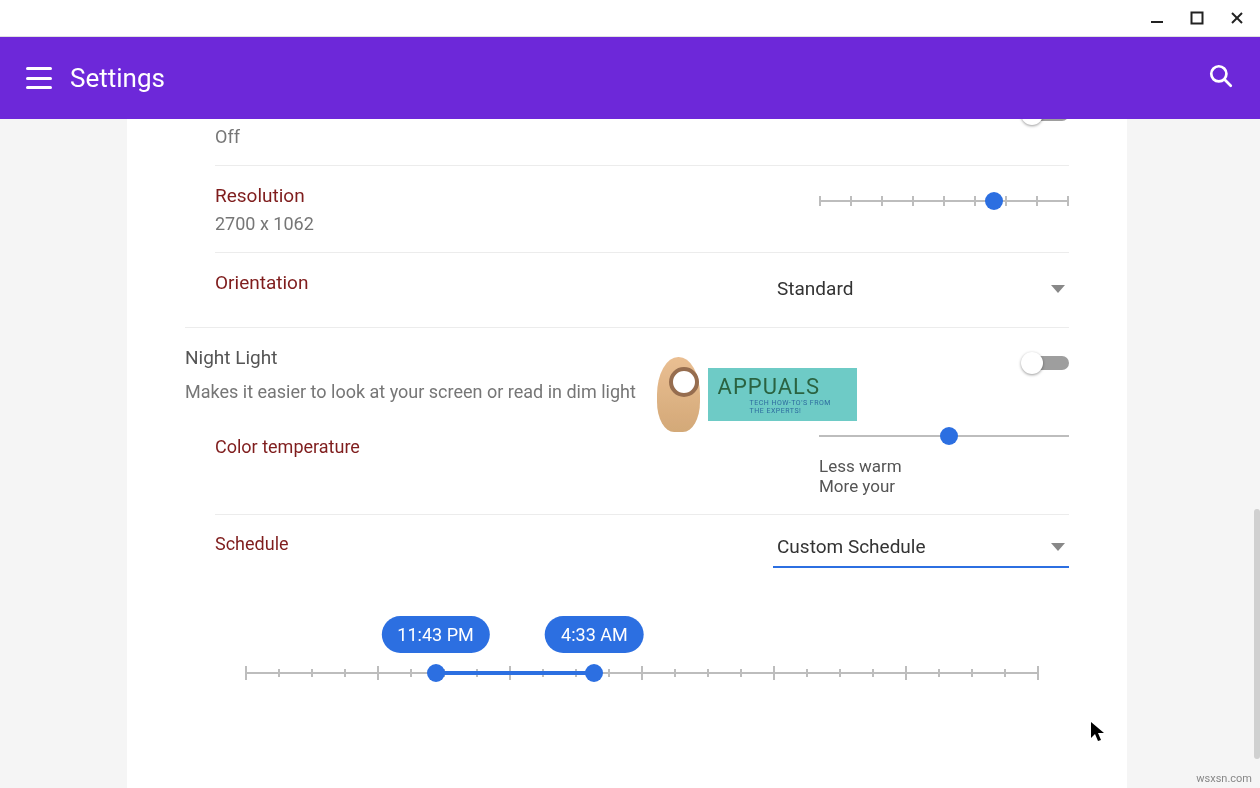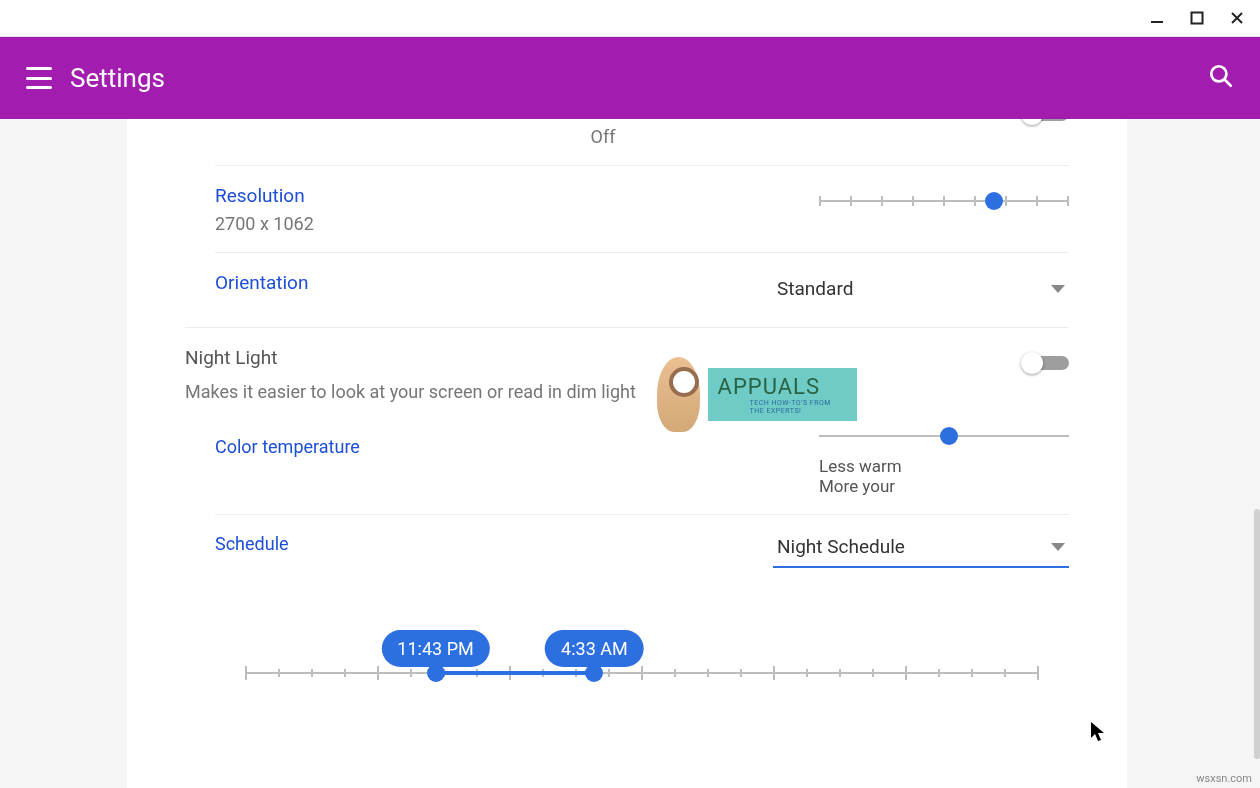--- a/index.html
+++ b/index.html
@@ -4,35 +4,35 @@
 <style>
   * { box-sizing: border-box; margin: 0; padding: 0; font-family: Roboto, "Helvetica Neue", Arial, sans-serif; }
   body { width: 1260px; height: 788px; background: #fff; overflow: hidden; font-size: 15px; color: #3c4043; }
 
   
   .window-chrome { height: 37px; background: #fff; display: flex; justify-content: flex-end; align-items: center; gap: 22px; padding: 0 14px; border-bottom: 1px solid #e0e0e0; }
   .chrome-btn { display:flex; align-items:center; justify-content:center; width:18px; height:18px; color:#202124; }
   .chrome-btn svg { display:block; }
 
   
-  .header { height: 82px; background: #a21caf; color:#fff; display:flex; align-items:center; padding: 0 26px; }
+  .header { height: 82px; background: #6d28d9; color:#fff; display:flex; align-items:center; padding: 0 26px; }
   .hamburger { width:26px; height:22px; margin-right: 18px; cursor:pointer; display:flex; flex-direction:column; justify-content:space-between; }
   .hamburger span { display:block; height:3px; background:#fff; border-radius:2px; }
   .header-title { font-size: 26px; font-weight: 400; color:#fff; flex:1; }
   .search-btn { cursor:pointer; }
 
   
   .body-area { height: calc(788px - 37px - 82px); background: #f5f5f5; position:relative; }
   .panel { position:absolute; left:127px; top:0; width:1000px; height:100%; background:#fff; padding: 0 58px 30px 58px; overflow:hidden; }
 
   .row { display:flex; align-items:flex-start; justify-content:space-between; padding: 18px 0; }
   .sep { height:1px; background:#ececec; }
   .row .left { flex:1; padding-right:30px; }
   .row .right { flex:0 0 auto; display:flex; align-items:center; min-height:30px; padding-top:4px; }
-  .label-title { font-size:19px; color:#1d4ed8; margin-bottom:6px; }
+  .label-title { font-size:19px; color:#7f1d1d; margin-bottom:6px; }
   .label-sub   { font-size:18px; color:#767676; }
   .section-title { font-size:19px; color:#555; }
   .section-desc  { font-size:18px; color:#767676; margin-top:12px; }
 
   
   .row.off-row { padding-top:0; margin-top:-22px; }
 
   
   .toggle { position:relative; width:48px; height:22px; }
   .toggle .track { position:absolute; left:4px; right:0; top:4px; height:14px; background:#9e9e9e; border-radius:10px; }
@@ -58,21 +58,21 @@
 
   
   .schedule-range { position:relative; margin-top:30px; height:80px; }
   .schedule-range .line { position:absolute; left:30px; right:30px; top:56px; height:2px; background:#bdbdbd; }
   .schedule-range .ticks { position:absolute; left:30px; right:30px; top:50px; display:flex; justify-content:space-between; }
   .schedule-range .ticks span { width:2px; height:14px; background:#bdbdbd; }
   .schedule-range .ticks span.tall { height:14px; }
   .schedule-range .ticks span.short { height:8px; margin-top:3px; }
   .schedule-range .fill { position:absolute; top:55px; height:4px; background:#2c6fe1; }
   .schedule-range .handle { position:absolute; top:48px; width:18px; height:18px; background:#2c6fe1; border-radius:50%; transform:translateX(-50%); }
-  .schedule-range .bubble { position:absolute; top:14px; transform:translateX(-50%); background:#2c6fe1; color:#fff; padding:8px 16px; border-radius:20px; font-size:18px; white-space:nowrap;text-align:right; }
+  .schedule-range .bubble { position:absolute; top:0; transform:translateX(-50%); background:#2c6fe1; color:#fff; padding:8px 16px; border-radius:20px; font-size:18px; white-space:nowrap;text-align:right; }
 
   
   .watermark { position:absolute; left:530px; top:230px; width:200px; height:90px; display:flex; align-items:center; opacity:.9; pointer-events:none; }
   .watermark .char { width:55px; height:75px; background:linear-gradient(#e8b887,#cfa06a); border-radius:50% 50% 40% 40%; position:relative; margin-right:8px; }
   .watermark .char::before { content:""; position:absolute; left:12px; top:10px; width:22px; height:22px; background:#fff; border-radius:50%; border:4px solid #8b5e3c; }
   .watermark .texts { display:flex; flex-direction:column; background:#5fc6c0; padding:6px 10px; }
   .watermark .brand { color:#14532d; font-weight:400; font-size:22px; letter-spacing:1px; }
   .watermark .tag   { font-size:7px; color:#155a94; letter-spacing:.5px;margin-left:32px; }
 
   
@@ -118,21 +118,21 @@
         <circle cx="10" cy="10" r="7" stroke="#fff" stroke-width="2.5"></circle>
         <line x1="15.5" y1="15.5" x2="21" y2="21" stroke="#fff" stroke-width="2.5" stroke-linecap="round"></line>
       </svg>
   </div>
 </div>
 
 <div class="body-area">
   <div class="panel">
 
     <div class="row off-row">
-      <div class="left" style="padding-left:30px;text-align:center;">
+      <div class="left" style="padding-left:30px;">
         <div class="label-title" style="visibility:hidden;">.</div>
         <div class="label-sub">Off</div>
       </div>
       <div class="right">
         <div class="toggle">
           <div class="track"></div>
             <div class="knob"></div>
         </div>
       </div>
     </div>
@@ -205,21 +205,21 @@
       </div>
     </div>
     <div class="sep" style="margin-left:30px;"></div>
 
     <div class="subrow" style="padding-left:30px;">
       <div class="left">
         <div class="label-title">Schedule</div>
       </div>
       <div class="right">
         <div class="dropdown active">
-          <span>Night Schedule</span>
+          <span>Custom Schedule</span>
           <span class="caret"></span>
         </div>
       </div>
     </div>
 
     <div class="schedule-range" id="sched" style="margin-left:30px;">
       <div class="line"></div>
       <div class="ticks" id="sched-ticks">
           <span class="tall"></span>
           <span class="short"></span>

